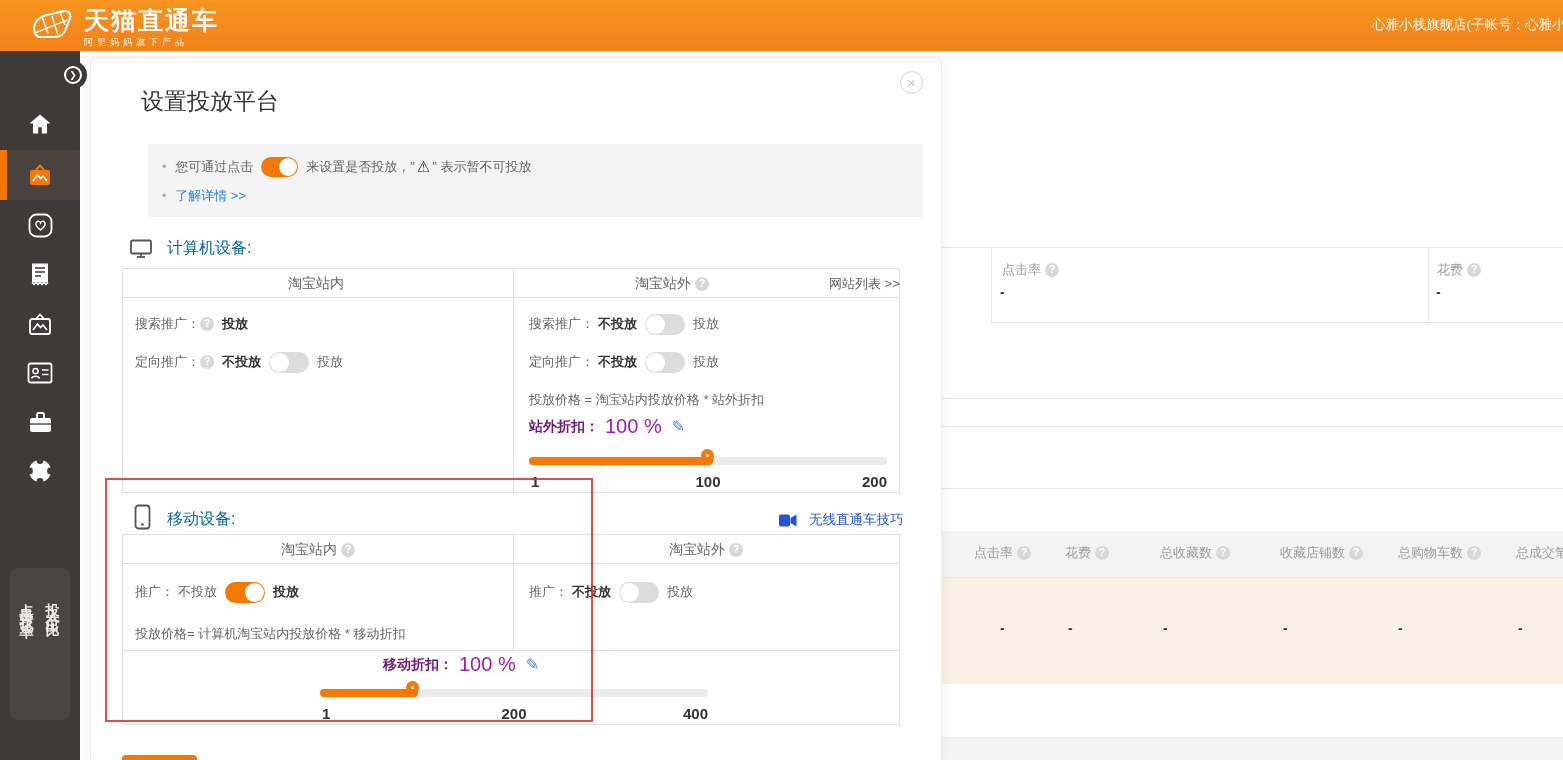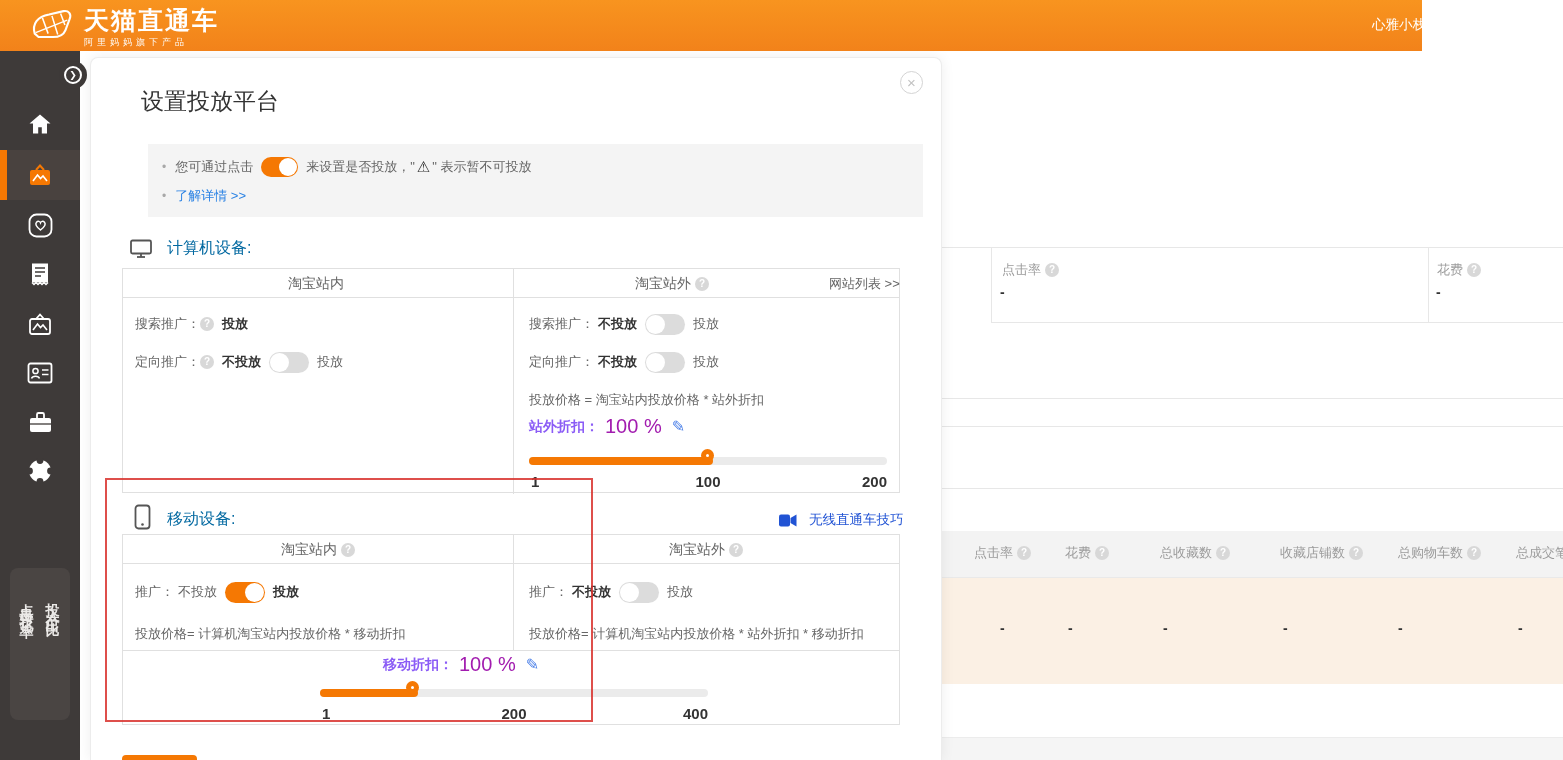--- a/index.html
+++ b/index.html
@@ -1,21 +1,21 @@
 <!DOCTYPE html>
 <html><head>
 <meta charset="utf-8">
 <style>
   * { margin:0; padding:0; box-sizing:border-box; }
   html,body { background:#fff; }
   body { font-family:"Liberation Sans","DejaVu Sans",sans-serif; }
   #app { position:relative; width:1563px; height:760px; overflow:hidden; background:#fff; }
 
   
-  .topbar { position:absolute; left:0; top:0; width:1422px; height:51px; background:linear-gradient(#f8941f,#f2821a); overflow:hidden; z-index:40; }
+  .topbar { position:absolute; left:0; top:0; width:1563px; height:51px; background:linear-gradient(#f8941f,#f2821a); overflow:hidden; z-index:40; }
   .logo-wrap { position:absolute; left:28px; top:6px; display:flex; align-items:flex-start; }
   .logo-text { margin-left:10px; color:#fff; }
   .logo-title { font-size:25px; font-weight:bold; letter-spacing:2px; line-height:28px; }
   .logo-sub { font-size:9px; letter-spacing:4px; opacity:.95; margin-top:2px; }
   .account { position:absolute; left:1372px; top:16px; color:#fff; font-size:13.5px; white-space:nowrap; }
 
   
   .sidebar { position:absolute; left:0; top:51px; width:80px; height:709px; background:#3e3a39; z-index:30; }
   .expand-knob { position:absolute; left:59px; top:10px; width:28px; height:28px; border-radius:50%; background:#3e3a39; display:flex; align-items:center; justify-content:center; cursor:pointer; }
   .expand-ring { width:18px; height:18px; border:2px solid #fff; border-radius:50%; color:#fff; font-size:9px; line-height:14px; text-align:center; }
@@ -48,21 +48,21 @@
 
   .sec-head { position:absolute; font-size:16px; color:#0369a1; }
   .ptable { position:absolute; left:31px; width:778px; border:1px solid #e0e0e0; background:#fff; }
   .ptable .head-row { position:absolute; left:0; top:0; width:100%; height:29px; border-bottom:1px solid #e0e0e0; }
   .ptable .col-div { position:absolute; left:390px; top:0; width:1px; background:#e0e0e0; }
   .th { position:absolute; top:6px; font-size:14px; color:#666; white-space:nowrap; }
   .cell-line { position:absolute; display:flex; align-items:center; font-size:13px; color:#666; white-space:nowrap; height:24px; }
   .b { color:#333; font-weight:bold; }
   .formula { position:absolute; font-size:13px; color:#666; white-space:nowrap; }
   .discount-line { position:absolute; display:flex; align-items:center; white-space:nowrap; }
-  .disc-label { font-size:14px; font-weight:bold; color:#8b5cf6; }
+  .disc-label { font-size:14px; font-weight:bold; color:#701a75; }
   .disc-val { font-size:20px; color:#a21caf; margin:0 10px 0 6px; }
   .pencil { color:#4a7fe8; font-size:16px; cursor:pointer; }
 
   .toggle { display:inline-block; width:40px; height:21px; border-radius:11px; position:relative; margin:0 8px; cursor:pointer; vertical-align:middle; flex:none; }
   .toggle .knob { position:absolute; top:1px; width:19px; height:19px; border-radius:50%; background:#fff; }
   .toggle.on  { background:#f57803; } .toggle.on .knob  { right:1px; }
   .toggle.off { background:#dcdcdc; } .toggle.off .knob { left:1px; }
   .toggle.sm { width:37px; height:20px; } .toggle.sm .knob { width:18px; height:18px; }
 
   .slider { position:absolute; height:8px; }
@@ -233,21 +233,20 @@
       <div class="formula" style="left:12px;top:90px;">投放价格= 计算机淘宝站内投放价格 * 移动折扣</div>
 
       <div class="cell-line" style="left:406px;top:45px;">
         <span>推广：</span>
         <span class="b" style="margin-left:4px;">不投放</span>
         <span class="toggle off">
             <span class="knob"></span>
           </span>
         <span>投放</span>
       </div>
-      <div class="formula" style="left:406px;top:90px;">投放价格= 计算机淘宝站内投放价格 * 站外折扣 * 移动折扣</div>
 
       <div class="hline" style="left:0;top:115px;width:776px;background:#e0e0e0;"></div>
 
       <div class="discount-line" style="left:260px;top:118px;">
         <span class="disc-label">移动折扣：</span>
         <span class="disc-val">100 %</span>
         <span class="pencil">✎</span>
       </div>
       <div class="slider" style="left:197px;top:154px;width:388px;">
         <span class="track"></span>

